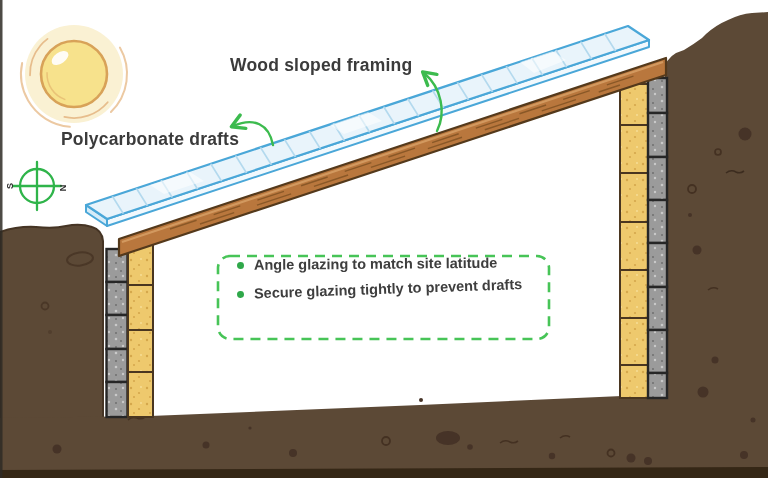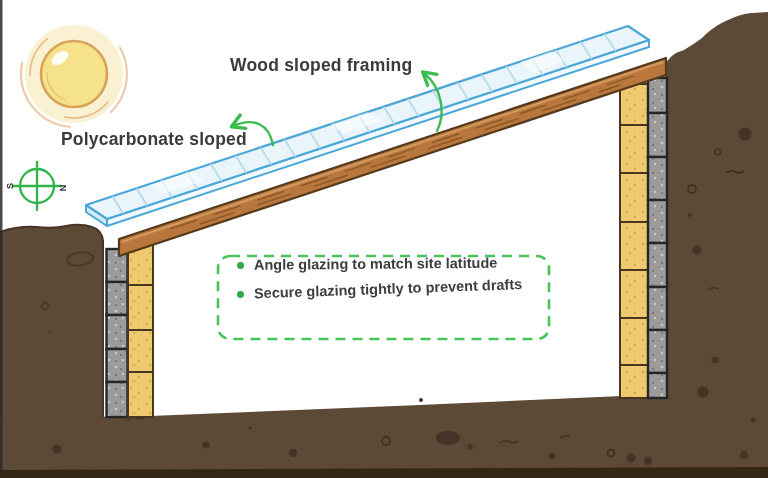--- a/index.html
+++ b/index.html
@@ -207,21 +207,21 @@
       <path d="M437,131 C446,113 442,88 424,73" marker-end="url(#ah)"></path>
       <path d="M273,145 C269,124 254,117 233,126" marker-end="url(#ah)"></path>
     </g>
 
     <rect x="218" y="256" width="331" height="83" rx="12" fill="#ffffff" stroke="#47c457" stroke-width="2.6" stroke-dasharray="10 7"></rect>
 
     <rect x="0" y="0" width="2.5" height="478" fill="#2e2a24" opacity="0.85"></rect>
   </svg>
 
   <div class="diagram-label label-wood">Wood sloped framing</div>
-  <div class="diagram-label label-poly">Polycarbonate sloped</div>
+  <div class="diagram-label label-poly">Polycarbonate drafts</div>
 
   <span class="compass-letter compass-s">S</span>
   <span class="compass-letter compass-n">N</span>
 
   <div class="tips">
     <div class="tip-row tip-row-0">
       <span class="tip-dot"></span>
       <span>Angle glazing to match site latitude</span>
     </div>
     <div class="tip-row tip-row-1">

